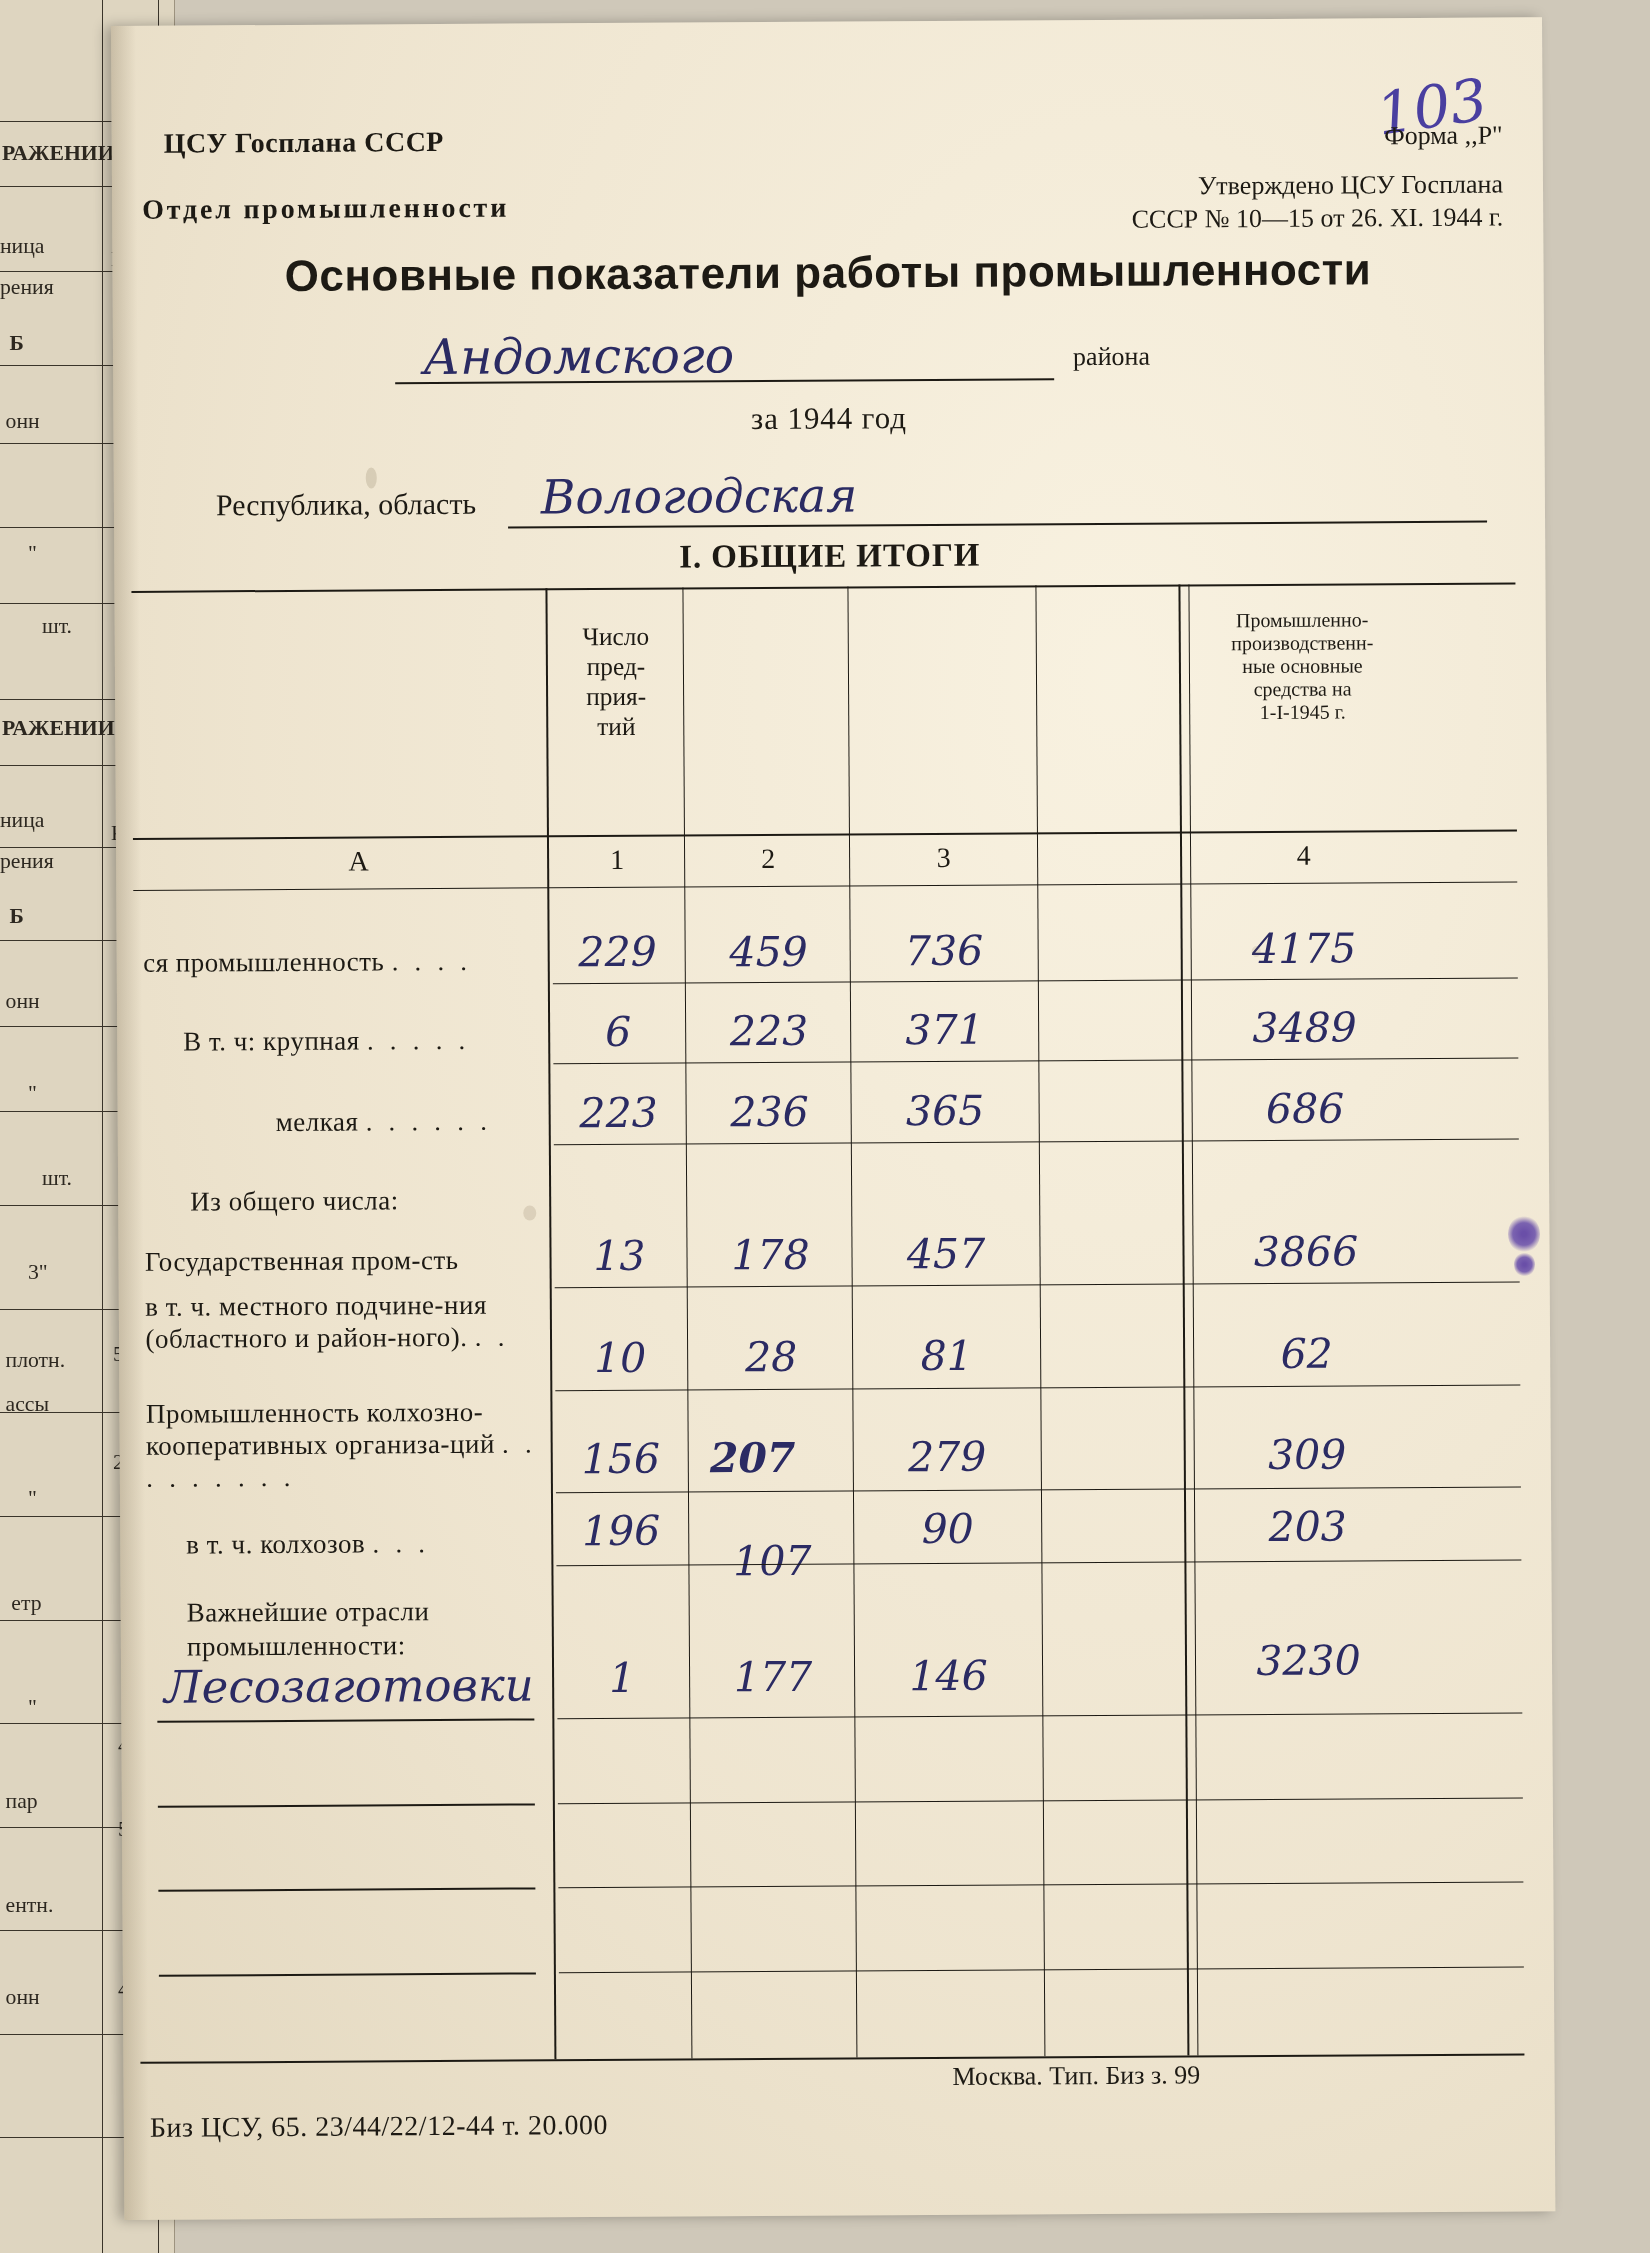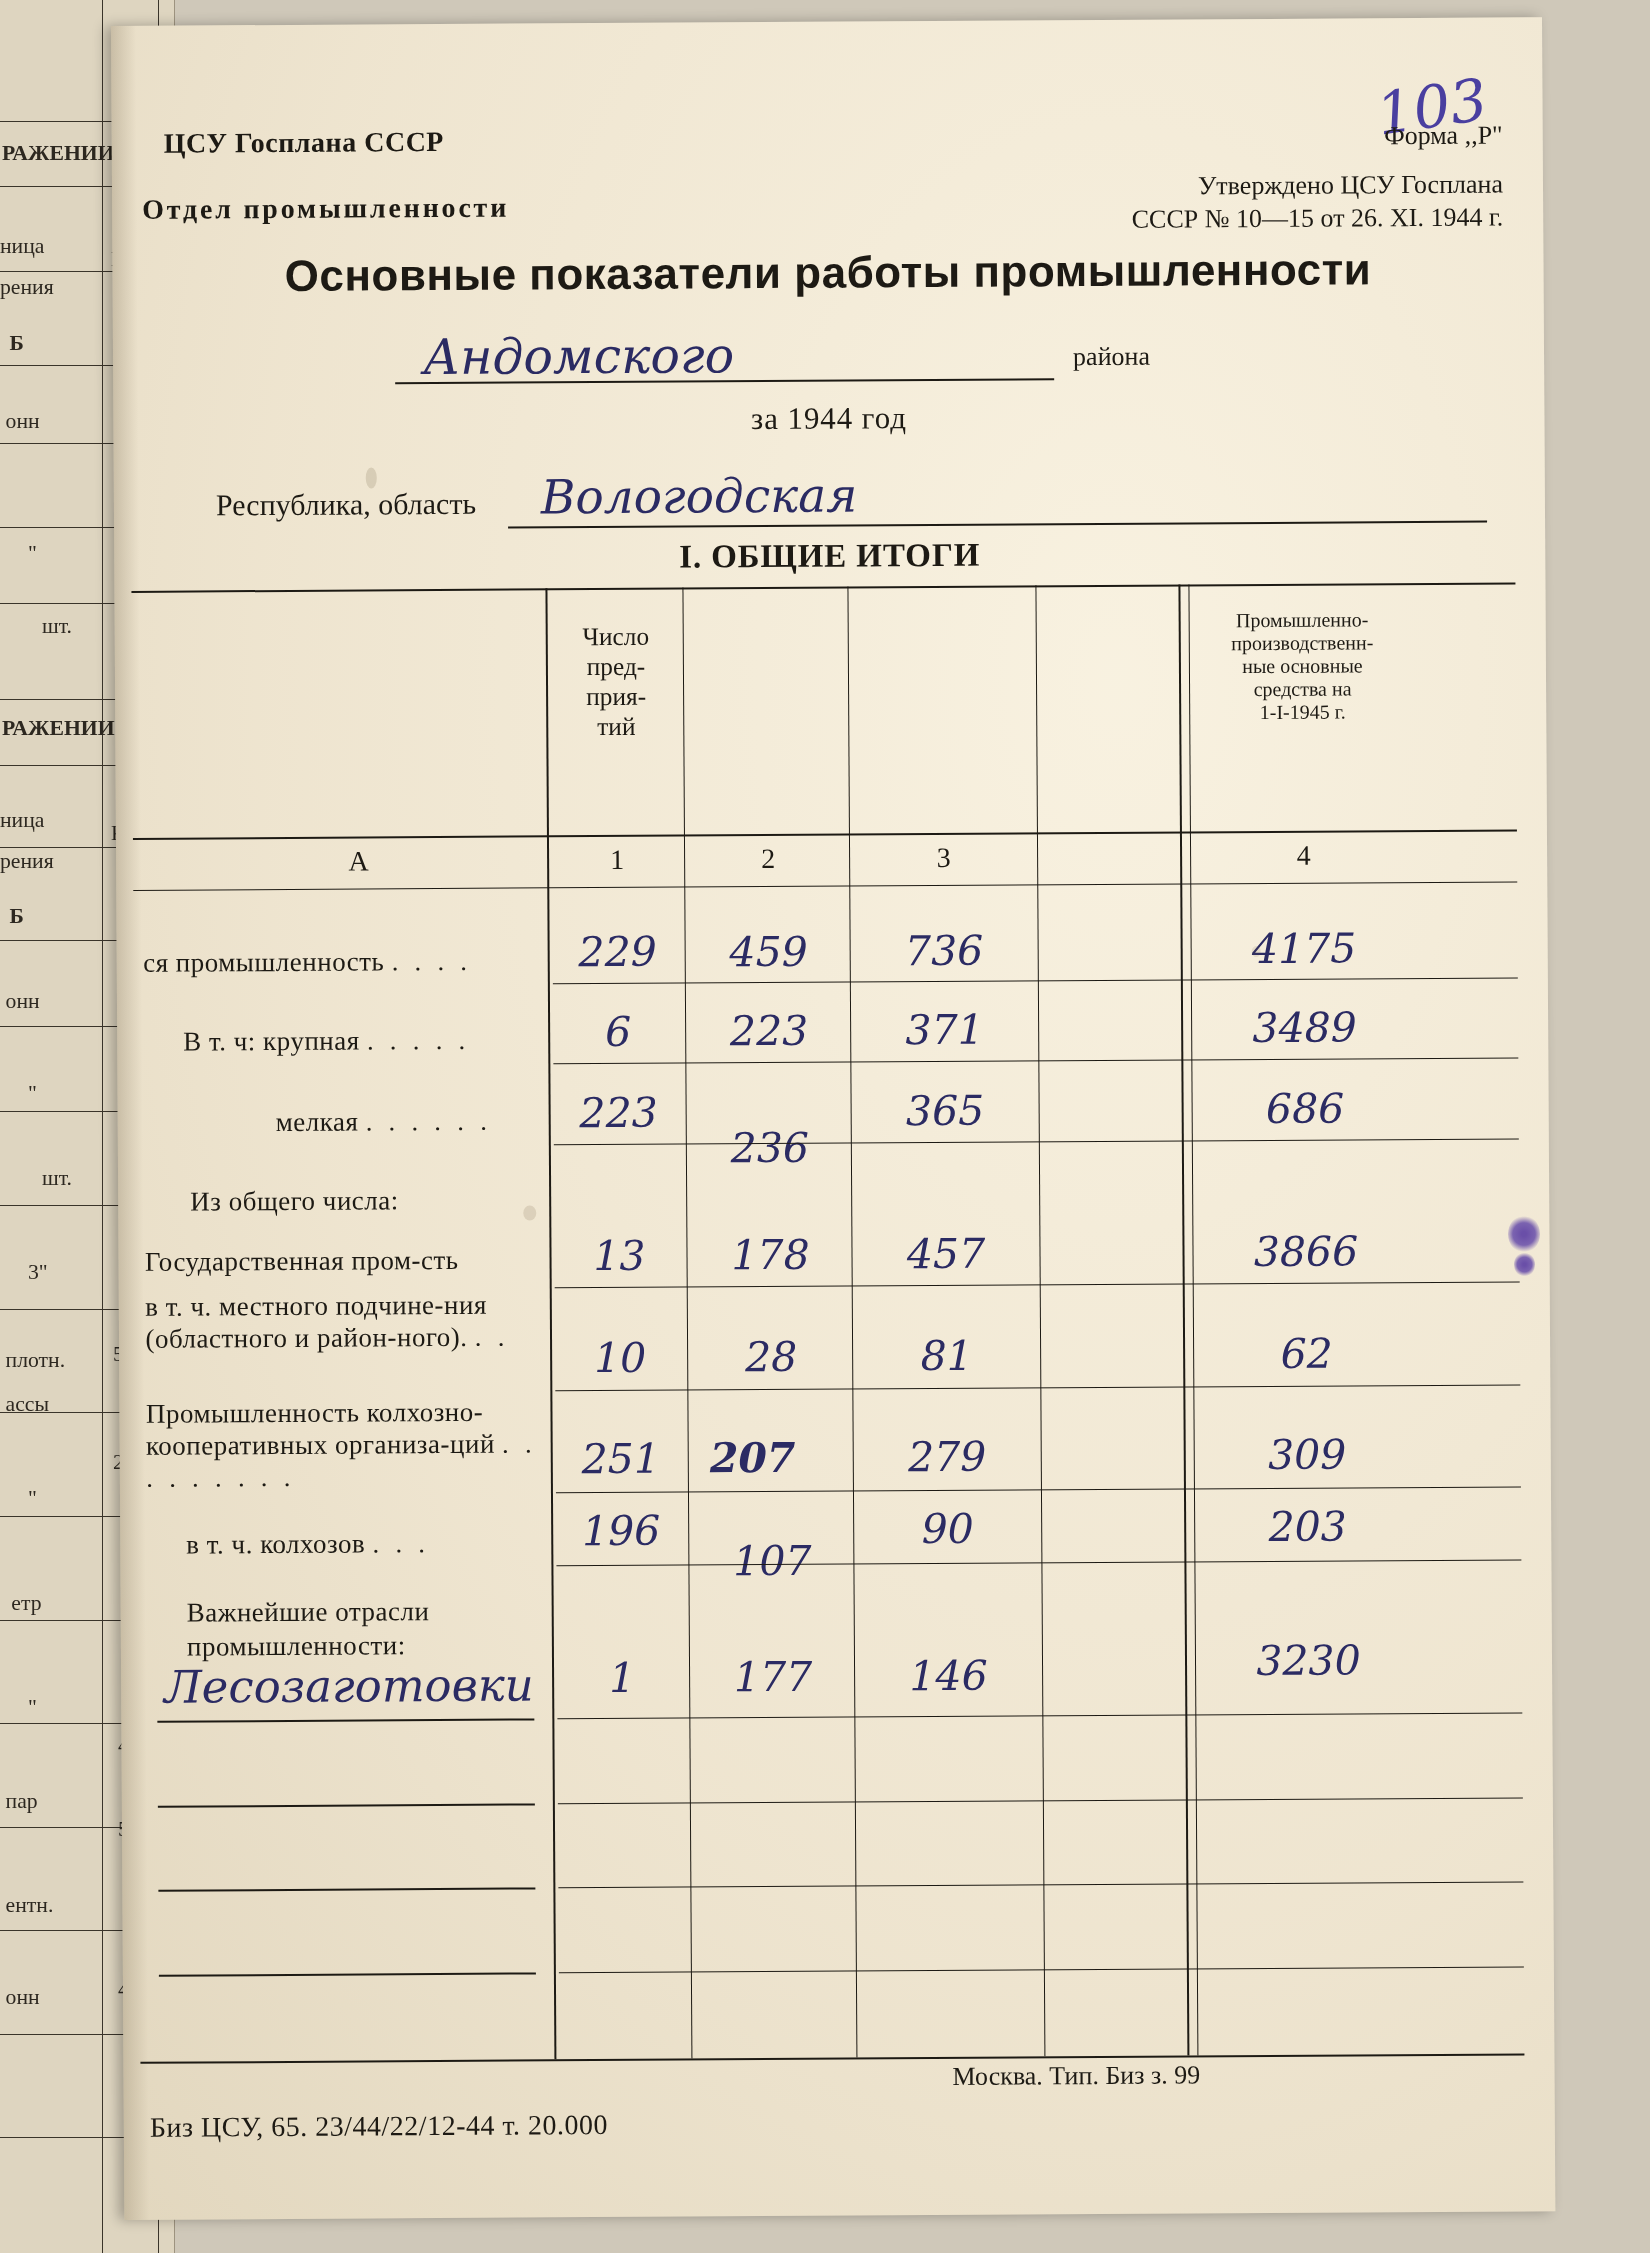--- a/index.html
+++ b/index.html
@@ -244,21 +244,21 @@
       <div class="cell" style="left:556px;top:420px;width:158px;">223</div>
       <div class="cell" style="left:718px;top:420px;width:185px;">371</div>
       <div class="cell" style="left:1062px;top:420px;width:217px;">3489</div>
       <div class="hline thin" style="left:419px;top:475px;width:965px;"></div>
 
       <div class="rowlbl" style="left:141px;top:516px;width:282px;">
         <span>мелкая</span>
         <span class="dots">. . . . . .</span>
       </div>
       <div class="cell" style="left:419px;top:501px;width:130px;">223</div>
-      <div class="cell" style="left:556px;top:501px;width:158px;margin-top:36px;">236</div>
+      <div class="cell" style="left:556px;top:501px;width:158px;">236</div>
       <div class="cell" style="left:718px;top:501px;width:185px;">365</div>
       <div class="cell" style="left:1062px;top:501px;width:217px;">686</div>
       <div class="hline thin" style="left:419px;top:556px;width:965px;"></div>
 
       <div class="rowlbl" style="left:55px;top:595px;width:377px;">Из общего числа:</div>
 
       <div class="rowlbl" style="left:9.4px;top:655px;width:405px;">Государственная пром-сть</div>
       <div class="cell" style="left:419px;top:644px;width:130px;">13</div>
       <div class="cell" style="left:556px;top:644px;width:158px;">178</div>
       <div class="cell" style="left:718px;top:644px;width:185px;">457</div>
@@ -272,21 +272,21 @@
       <div class="cell" style="left:419px;top:746px;width:130px;">10</div>
       <div class="cell" style="left:556px;top:746px;width:158px;">28</div>
       <div class="cell" style="left:718px;top:746px;width:185px;">81</div>
       <div class="cell" style="left:1062px;top:746px;width:217px;">62</div>
       <div class="hline thin" style="left:419px;top:802px;width:965px;"></div>
 
       <div class="rowlbl" style="left:9.4px;top:808px;width:405px;line-height:1.18;">
         <span>Промышленность колхозно-кооперативных организа-ций</span>
         <span class="dots">. . . . . . . . .</span>
       </div>
-      <div class="cell" style="left:419px;top:847px;width:130px;">251</div>
+      <div class="cell" style="left:419px;top:847px;width:130px;">156</div>
       <div class="cell" style="left:537px;top:847px;width:158px;font-weight:bold;">207</div>
       <div class="cell" style="left:718px;top:847px;width:185px;">279</div>
       <div class="cell" style="left:1062px;top:847px;width:217px;">309</div>
       <div class="hline thin" style="left:419px;top:904px;width:965px;"></div>
 
       <div class="rowlbl" style="left:49px;top:938px;width:377px;">
         <span>в т. ч. колхозов</span>
         <span class="dots">. . .</span>
       </div>
       <div class="cell" style="left:419px;top:919px;width:130px;">196</div>

